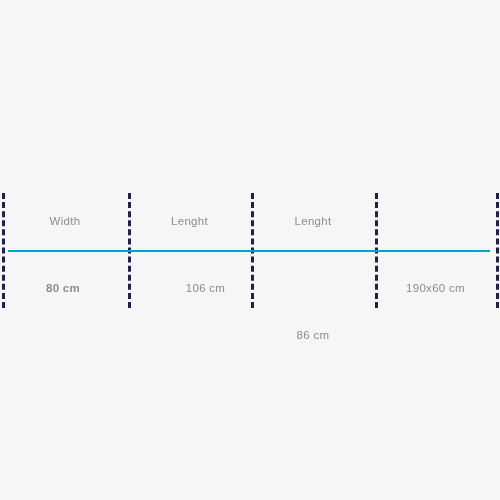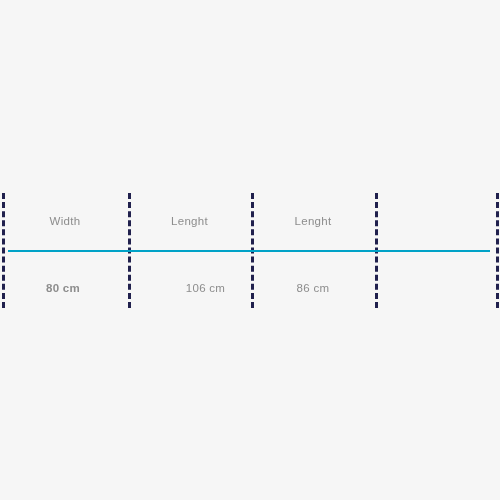--- a/index.html
+++ b/index.html
@@ -81,16 +81,17 @@
     <div class="v-sep" style="left:496px;"></div>
 
     <div class="h-rule"></div>
 
     <div class="cell header-cell" style="left:2px;   width:126px;">Width</div>
     <div class="cell header-cell" style="left:128px; width:123px;">Lenght</div>
     <div class="cell header-cell" style="left:251px; width:124px;">Lenght</div>
 
     <div class="cell value-cell" style="left:0;   width:126px;font-weight:bold;">80 cm</div>
     <div class="cell value-cell" style="left:120px; width:123px;margin-left:24px;">106 cm</div>
-    <div class="cell value-cell" style="left:251px; width:124px;">86 cm</div>
+    <div class="cell value-cell" style="left:251px; width:124px;margin-top:47px;">86 cm</div>
+    <div class="cell value-cell" style="left:375px; width:121px;">190x60 cm</div>
 
   </div>
 </div>
 
 </body></html>

